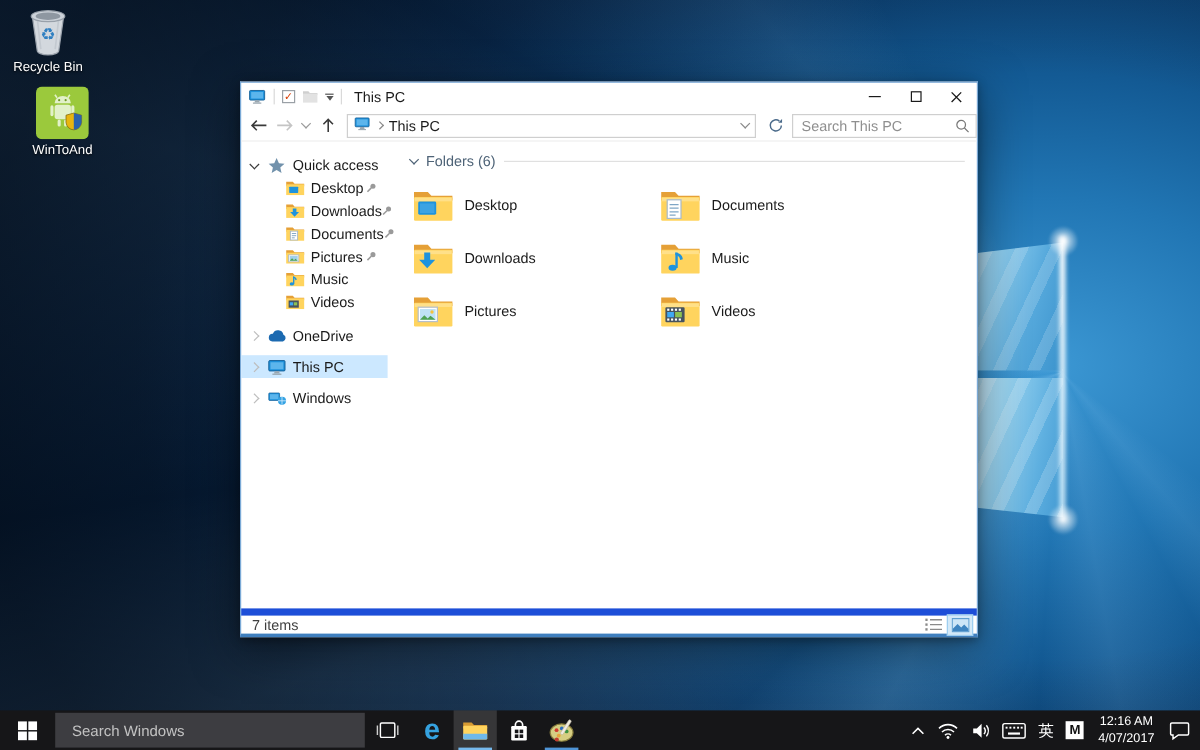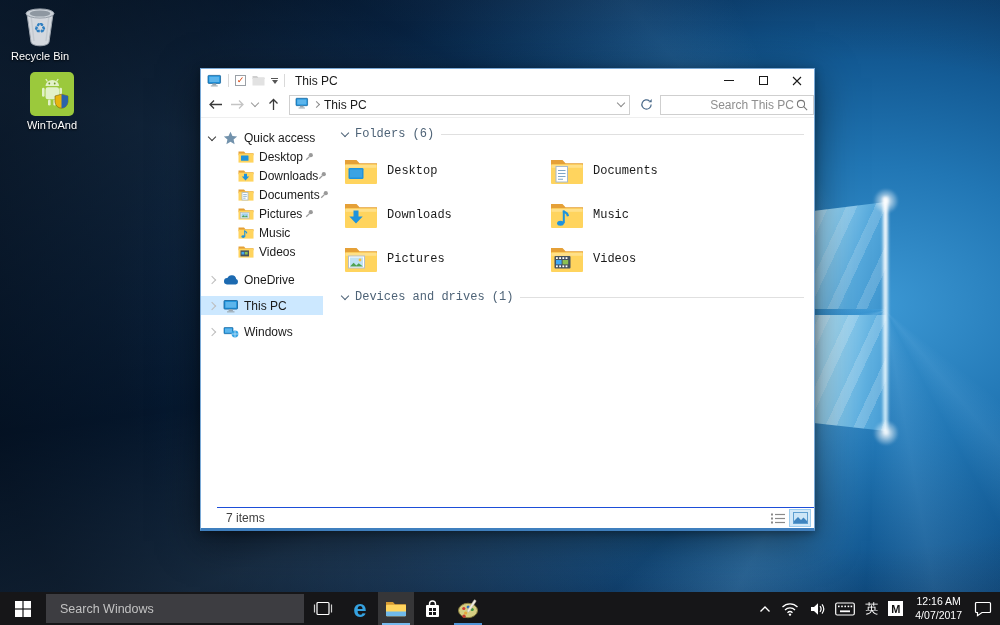--- a/index.html
+++ b/index.html
@@ -74,50 +74,50 @@
 
   .navrow{height:26px;flex:none;display:flex;align-items:center;padding:0 8px 0 4px;border-bottom:1px solid #efefef;gap:2px;}
   .nav-btn{width:20px;height:20px;display:flex;align-items:center;justify-content:center;flex:none;}
   .nav-chevdown{width:12px;}
   .addressbox{height:20px;flex:none;width:341px;border:1px solid #cfcfcf;display:flex;align-items:center;padding:0 5px;gap:5px;margin:0 4px;background:#fff;}
   .addr-spacer{flex:1;}
   .crumb-chev{width:5px;height:5px;border-right:1.2px solid #8a8a8a;border-bottom:1.2px solid #8a8a8a;transform:rotate(-45deg);}
   .addr-drop{width:6px;height:6px;border-right:1.3px solid #8a8a8a;border-bottom:1.3px solid #8a8a8a;transform:rotate(45deg);margin-top:-3px;}
   .refresh-btn{width:20px;height:20px;display:flex;align-items:center;justify-content:center;flex:none;}
   .searchbox{height:20px;flex:none;width:154px;border:1px solid #cfcfcf;display:flex;align-items:center;padding:0 5px;margin-left:2px;background:#fff;}
-  .searchbox input{border:0;outline:0;flex:1;min-width:0;font-size:12px;font-family:inherit;color:#0f766e;background:transparent;text-align:right;}
+  .searchbox input{border:0;outline:0;flex:1;min-width:0;font-size:12px;font-family:inherit;color:#0f766e;background:transparent;}
   .searchbox input::placeholder{color:#8f8f8f;}
 
   .body{flex:1;display:flex;min-height:0;gap:10px;}
   .sidebar{width:122px;flex:none;padding-top:10px;position:relative;}
   .tree-row{display:flex;align-items:center;height:19px;padding-left:6px;cursor:default;white-space:nowrap;}
   .tree-row .chev{width:10px;flex:none;margin-right:5px;display:flex;justify-content:center;}
   .tree-chev-open{width:6px;height:6px;border-right:1.6px solid #3b3b3b;border-bottom:1.6px solid #3b3b3b;transform:rotate(45deg);margin-top:-2px;}
   .tree-chev-closed{width:6px;height:6px;border-right:1.4px solid #bdbdbd;border-bottom:1.4px solid #bdbdbd;transform:rotate(-45deg);}
   .tree-row .ico{width:17px;flex:none;display:flex;justify-content:center;margin-right:5px;}
   .tree-row.child{padding-left:36px;}
   .tree-row .pin{margin-left:auto;margin-right:9px;flex:none;display:flex;}
   .tree-row.selected{background:#cce8ff;}
   .gap8{margin-top:9px;} .gap6{margin-top:7px;}
 
-  .content{flex:1;padding:8px 6px 0 9px;min-width:0;font-family:Liberation Mono, monospace;}
+  .content{flex:1;padding:8px 6px 0 9px;min-width:0;}
   .group-hd{display:flex;align-items:center;gap:7px;color:#4e6377;height:16px;margin-bottom:7px;}
   .group-hd .gchev{width:6px;height:6px;border-right:1.4px solid #4e6377;border-bottom:1.4px solid #4e6377;transform:rotate(45deg);margin-top:-3px;}
   .group-hd .rule{flex:1;height:1px;background:#e0e0e0;margin-right:4px;}
   .tiles{display:grid;grid-template-columns:206px 206px;grid-auto-rows:44px;margin:0 0 8px 2px;}
   .tile{display:flex;align-items:center;gap:9px;cursor:default;}
   .tile .lbl{color:#1a1a1a;}
   .drive-tile{display:flex;gap:8px;margin:2px 0 0 2px;cursor:default;}
   .drive-info{display:flex;flex-direction:column;}
   .drive-name{height:15px;}
   .drive-bar{width:150px;height:11px;border:1px solid #b5b5b5;background:#e8e8e8;margin-top:2px;}
   .drive-fill{height:100%;background:#2aa0da;}
   .drive-cap{font-size:11px;color:#6e6e6e;margin-top:3px;}
 
-  .statusbar{height:21px;flex:none;border-top:1px solid #1d4ed8;display:flex;align-items:center;padding:0 3px 0 9px;color:#3f3f3f;margin-left:16px;}
+  .statusbar{height:21px;flex:none;border-top:6px solid #1d4ed8;display:flex;align-items:center;padding:0 3px 0 9px;color:#3f3f3f;}
   .status-views{margin-left:auto;display:flex;}
   .view-btn{width:22px;height:18px;display:flex;align-items:center;justify-content:center;}
   .view-btn.active{background:#d3e9f8;border:1px solid #9ecef0;}
 
   
   .taskbar{position:absolute;left:0;bottom:0;width:1000px;height:33px;background:#161618;display:flex;align-items:stretch;color:#fff;}
   .tb-start{width:46px;display:flex;align-items:center;justify-content:center;}
   .tb-search{width:258px;margin:2px 0;background:#3d3d41;display:flex;align-items:center;padding-left:12px;}
   .tb-search input{border:0;outline:0;background:transparent;color:#5eead4;font-size:12.5px;font-family:inherit;width:220px;}
   .tb-search input::placeholder{color:#c2c2c2;}
@@ -502,25 +502,20 @@
                   <rect x="12.4" y="20.4" width="1.8" height="1.8"></rect>
                   <rect x="15.6" y="20.4" width="1.8" height="1.8"></rect>
                 </g>
               <rect x="6" y="15" width="5.6" height="4.4" fill="#3fa9f5"></rect>
                 <rect x="12.6" y="15" width="5.6" height="4.4" fill="#8cc152"></rect>
             </svg>
             <span class="lbl">Videos</span>
           </div>
         </div>
 
-        <div class="group-hd">
-          <span class="gchev"></span>
-          <span>Devices and drives (1)</span>
-          <span class="rule"></span>
-        </div>
 
       </div>
     </div>
 
     <div class="statusbar">
       <span>7 items</span>
       <div class="status-views">
         <span class="view-btn">
           <svg width="14" height="11">
               <g stroke="#8a8a8a" stroke-width="1.2">

